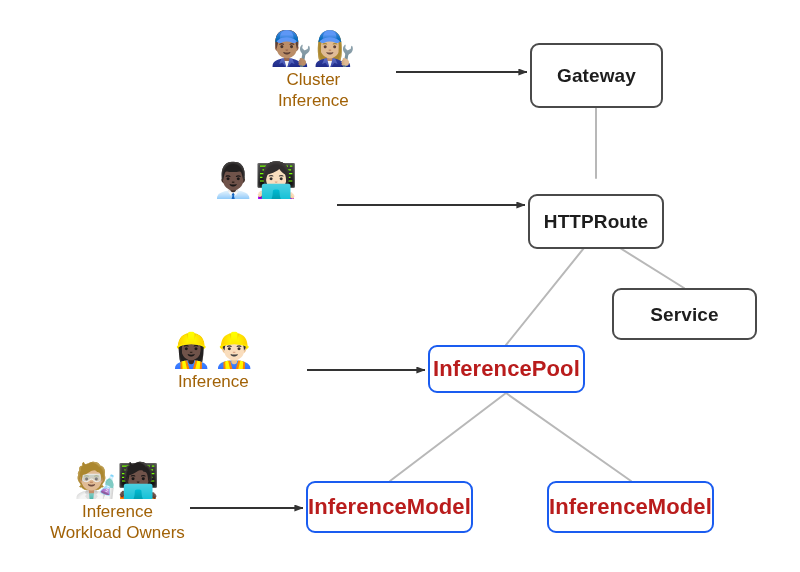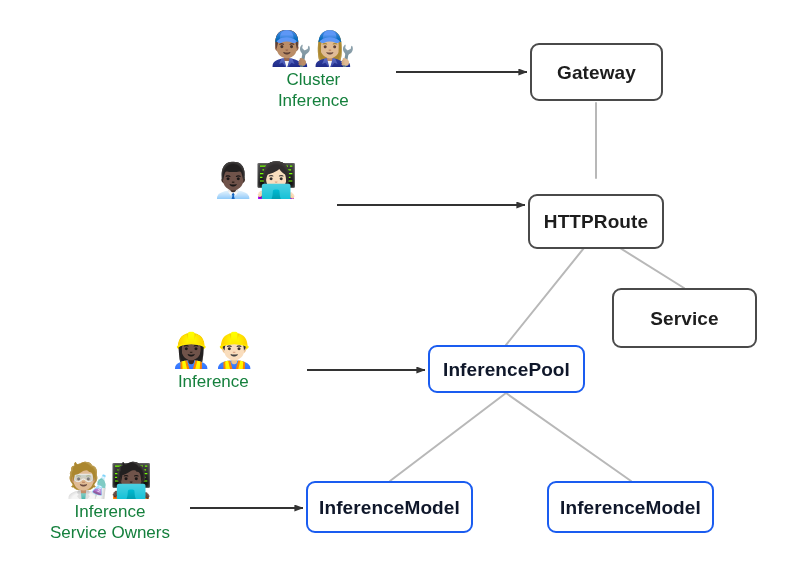--- a/index.html
+++ b/index.html
@@ -43,41 +43,41 @@
     border: 2px solid #4a4a4a;
   }
   .node.kind-core .node-label {
     color: #1d1d1d;
     font-size: 19px;
   }
   .node.kind-inference {
     border: 2.5px solid #1a5cf0;
   }
   .node.kind-inference .node-label {
-    color: #0f172a;
-    font-size: 19px;
+    color: #b91c1c;
+    font-size: 22px;
   }
   .persona {
     position: absolute;
     display: flex;
     flex-direction: column;
     align-items: center;
     z-index: 3;
   }
   .persona-icons {
     font-size: 34px;
     line-height: 40px;
     letter-spacing: 1px;
     white-space: nowrap;
   }
   .persona-caption {
     margin-top: 1px;
     font-size: 17px;
     line-height: 21px;
-    color: #15803d;
+    color: #a16207;
     white-space: nowrap;
     text-align: center;
   }
 </style>
 </head>
 <body>
 
 <div id="canvas">
 
   <svg id="wires" viewBox="0 0 800 572" width="800" height="572" aria-hidden="true">
@@ -95,27 +95,27 @@
       </g>
     <g id="arrow-lines">
         <line x1="396" y1="72" x2="527" y2="72" stroke="#333333" stroke-width="2.2" marker-end="url(#arrowhead)"></line>
         <line x1="337" y1="205" x2="525" y2="205" stroke="#333333" stroke-width="2.2" marker-end="url(#arrowhead)"></line>
         <line x1="307" y1="370" x2="425" y2="370" stroke="#333333" stroke-width="2.2" marker-end="url(#arrowhead)"></line>
         <line x1="190" y1="508" x2="303" y2="508" stroke="#333333" stroke-width="2.2" marker-end="url(#arrowhead)"></line>
       </g>
   </svg>
 
   <div id="nodes-layer">
-      <div class="node kind-core" style="left: 530px; top: 43px; width: 133px; height: 58px;">
+      <div class="node kind-core" style="left: 530px; top: 43px; width: 133px; height: 65px;">
         <span class="node-label">Gateway</span>
       </div>
       <div class="node kind-core" style="left: 528px; top: 178px; width: 136px; height: 55px; margin-top: 16px;">
         <span class="node-label">HTTPRoute</span>
       </div>
-      <div class="node kind-core" style="left: 612px; top: 288px; width: 145px; height: 60px;">
+      <div class="node kind-core" style="left: 612px; top: 288px; width: 145px; height: 52px;">
         <span class="node-label">Service</span>
       </div>
       <div class="node kind-inference" style="left: 428px; top: 345px; width: 157px; height: 48px;">
         <span class="node-label">InferencePool</span>
       </div>
       <div class="node kind-inference" style="left: 306px; top: 481px; width: 167px; height: 52px;">
         <span class="node-label">InferenceModel</span>
       </div>
       <div class="node kind-inference" style="left: 547px; top: 481px; width: 167px; height: 52px;">
         <span class="node-label">InferenceModel</span>
@@ -135,18 +135,18 @@
       <div class="persona" style="left: 170px; top: 330px;">
         <div class="persona-icons">👷🏿‍♀️👷🏻‍♂️</div>
         <div class="persona-caption">
           <div>Inference</div>
         </div>
       </div>
       <div class="persona" style="left: 50px; top: 460px;">
         <div class="persona-icons">🧑🏼‍🔬🧑🏿‍💻</div>
         <div class="persona-caption">
           <div>Inference</div>
-          <div>Service Owners</div>
+          <div>Workload Owners</div>
         </div>
       </div>
     </div>
 
 </div>
 
 </body></html>

